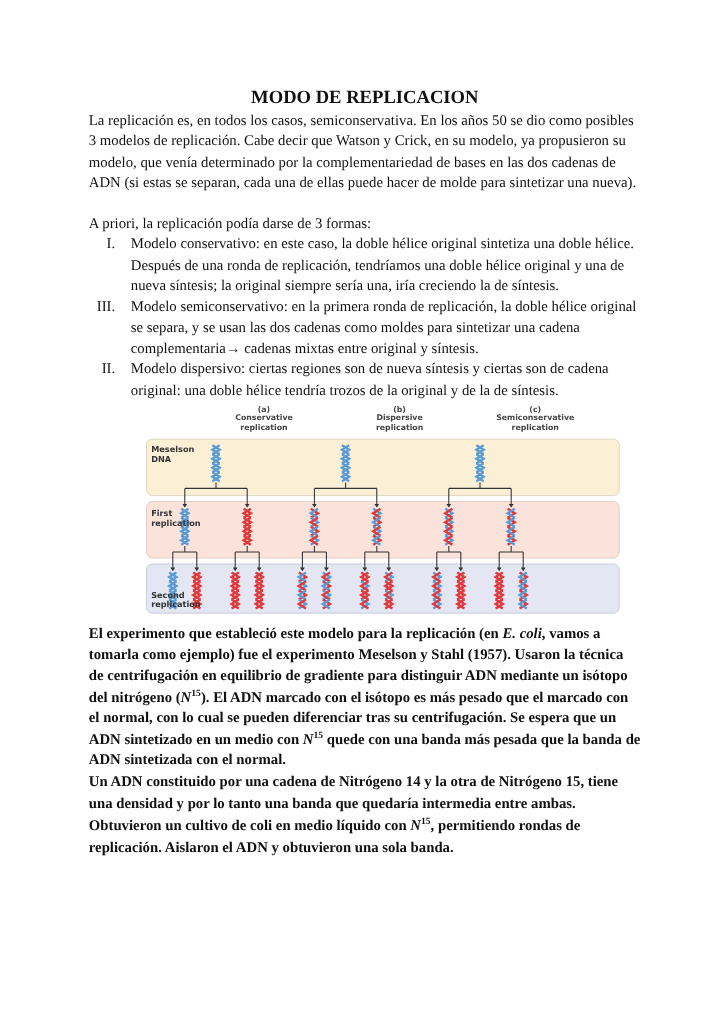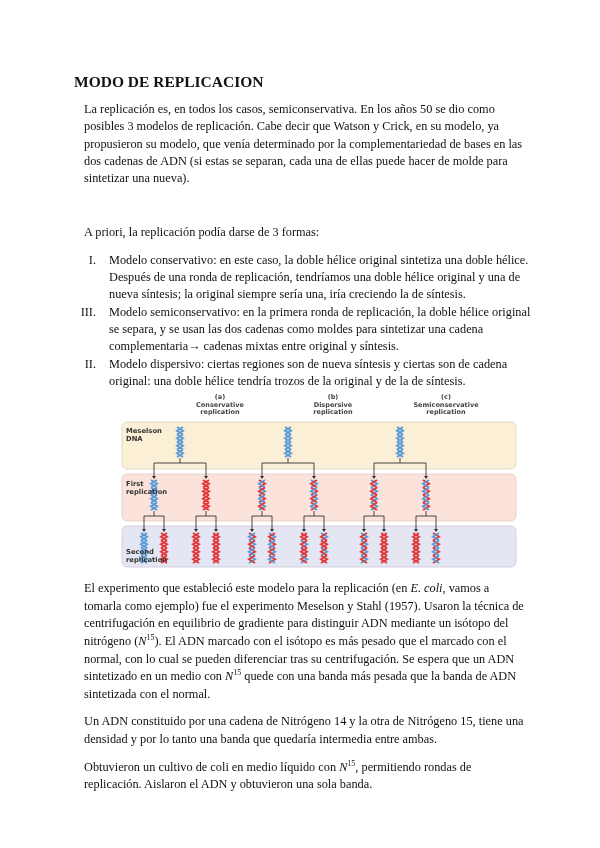--- a/index.html
+++ b/index.html
@@ -1,31 +1,31 @@
 <!DOCTYPE html>
 <html><head>
 <meta charset="utf-8">
 <style>
   html, body { margin:0; padding:0; background:#ffffff; }
   body { width:600px; height:848px; position:relative; overflow:hidden;
          font-family:"Liberation Serif","DejaVu Serif",serif; color:#111; }
   .page { position:absolute; left:74px; top:72px; width:460px; }
   .title { font-size:20.5px; font-weight:bold; font-style:italic; line-height:24px; margin:0; letter-spacing:0.1px; }
-  .subtitle { font-size:15.5px; font-weight:bold; line-height:19px; margin:0 0 1px 0; }
-  p { margin:10px; font-size:12.3px; line-height:17.3px; }
+  .subtitle { font-size:15.5px; font-weight:bold; line-height:19px; margin:0 0 1px 0;text-align:center; }
+  p { margin:0; font-size:12.3px; line-height:17.3px; }
   .gap { height:17px; }
   ol.roman { list-style:none; margin:0; padding:0; }
   ol.roman li { position:relative; padding-left:35px; font-size:12.3px; line-height:17.3px; }
   ol.roman li .num { position:absolute; left:0; width:22px; text-align:right; }
   .figure { position:relative; width:400px; height:176px; margin:4px 0 6px 46px; font-family:"DejaVu Sans","Liberation Sans",sans-serif; }
   .figure svg { position:absolute; left:0; top:0; }
   .colhead { position:absolute; top:0; width:120px; text-align:center; font-size:6.5px; font-weight:bold; line-height:7.5px; color:#444; }
   .rowlabel { position:absolute; left:6px; font-size:6.8px; font-weight:bold; line-height:8px; color:#333; }
   sup { font-size:8px; line-height:0; }
-  .after p { line-height:17.6px; }
+  .after p { line-height:17.6px;font-weight:bold; }
   .after p.tight { margin-top:2px; }
 </style>
 </head>
 <body>
 
 <div class="page">
   <h2 class="subtitle">MODO DE REPLICACION</h2>
   <p>La replicación es, en todos los casos, semiconservativa. En los años 50 se dio como posibles 3 modelos de replicación. Cabe decir que Watson y Crick, en su modelo, ya propusieron su modelo, que venía determinado por la complementariedad de bases en las dos cadenas de ADN (si estas se separan, cada una de ellas puede hacer de molde para sintetizar una nueva).</p>
   <div class="gap"></div>
   <p>A priori, la replicación podía darse de 3 formas:</p>

